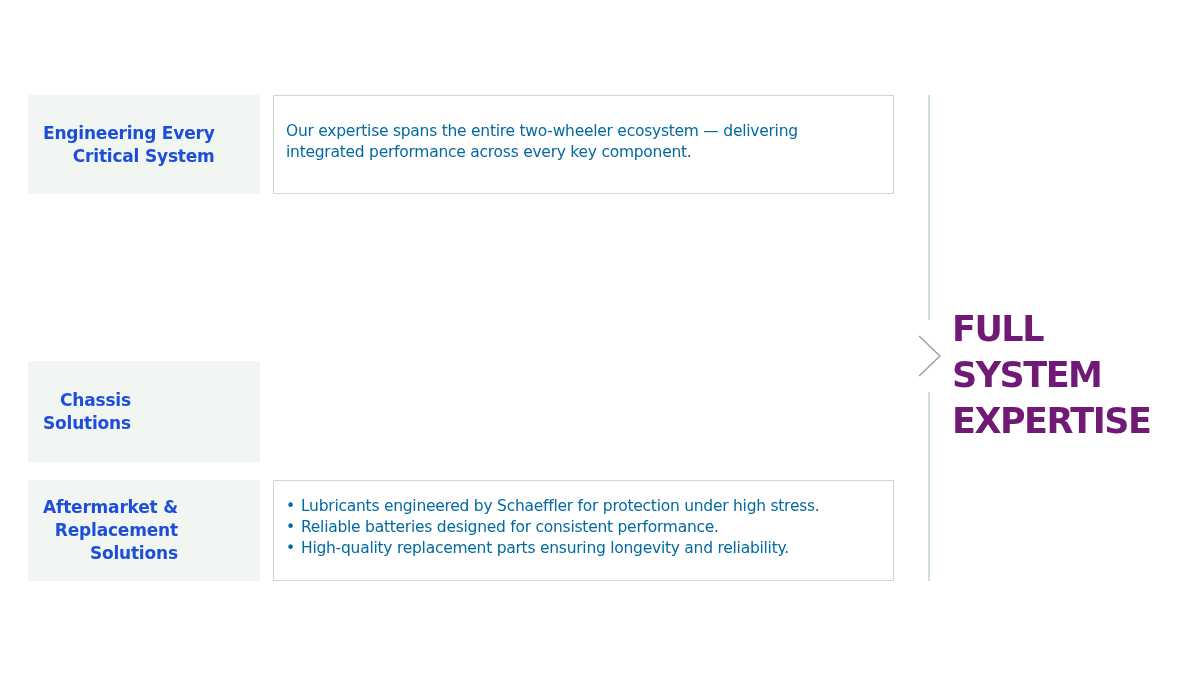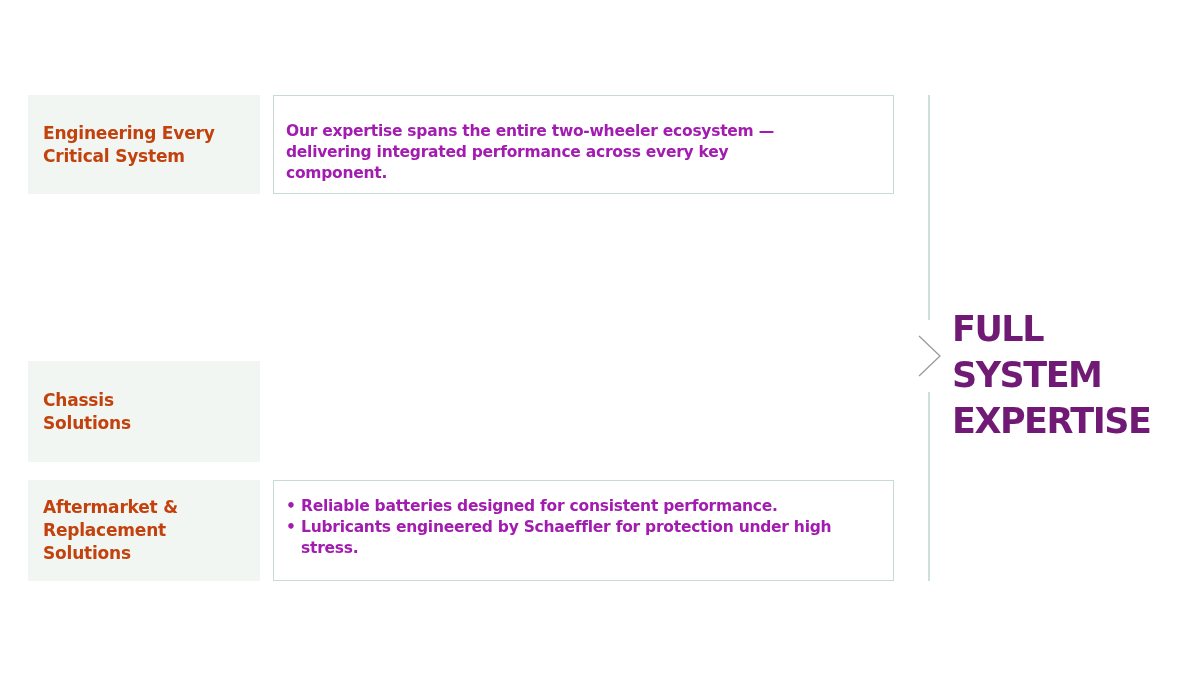--- a/index.html
+++ b/index.html
@@ -2,26 +2,26 @@
 <html><head>
   <meta charset="utf-8">
   <style>
     html, body { margin: 0; padding: 0; background: #ffffff; }
     body { width: 1200px; height: 675px; position: relative; overflow: hidden;
            font-family: "DejaVu Sans", sans-serif; }
     .row { position: absolute; left: 28px; width: 866px; height: 101px; }
     .label-box { position: absolute; left: 0; top: 0; width: 232px; height: 100%;
                  background: #f2f6f3; box-sizing: border-box; padding-left: 15px;
                  display: flex; align-items: center; }
-    .label-text { color: #c2410c; font-weight: bold; font-size: 17px; line-height: 23px;
-                  white-space: pre-line; letter-spacing: -0.2px; }
+    .label-text { color: #1d4ed8; font-weight: bold; font-size: 17px; line-height: 23px;
+                  white-space: pre-line; letter-spacing: -0.2px; text-align: right; }
     .desc-box { position: absolute; left: 245px; top: 0; width: 621px; height: 100%;
                 border: 1.5px solid #c9d9d6; box-sizing: border-box; background: #fff;
                 padding-left: 12px; display: flex; align-items: center; }
-    .desc-text { color: #a21caf; font-weight: bold; font-size: 15.5px; line-height: 21px;
+    .desc-text { color: #0369a1; font-weight: normal; font-size: 15.5px; line-height: 21px;
                  letter-spacing: -0.25px; }
     .desc-text.top { align-self: flex-start; padding-top: 25px; }
     ul.bullets { list-style: none; margin: 0; padding: 0; }
     ul.bullets li { position: relative; padding-left: 15px; }
     ul.bullets li::before { content: "•"; position: absolute; left: 0; top: 0; }
     .vline { position: absolute; left: 928px; width: 2px; background: #cfe0dc; }
     .chevron { position: absolute; left: 916px; top: 334px; width: 28px; height: 44px; }
     .headline { position: absolute; left: 952px; top: 306px; color: #701a75;
                 font-family: "DejaVu Sans", sans-serif; font-weight: bold;
                 font-size: 35px; line-height: 46px; letter-spacing: -1.5px; white-space: pre-line; }
@@ -51,22 +51,23 @@
 
 <div class="row" style="top:480px;">
   <div class="label-box">
     <span class="label-text">Aftermarket &amp;
 Replacement
 Solutions</span>
   </div>
   <div class="desc-box">
     <div class="desc-text top" style="padding-top:15px;">
       <ul class="bullets">
+        <li>Lubricants engineered by Schaeffler for protection under high stress.</li>
         <li>Reliable batteries designed for consistent performance.</li>
-        <li>Lubricants engineered by Schaeffler for protection under high stress.</li>
+        <li>High-quality replacement parts ensuring longevity and reliability.</li>
       </ul>
     </div>
   </div>
 </div>
 
 <div class="vline" style="top:95px; height:225px;"></div>
 <div class="vline" style="top:392px; height:189px;"></div>
 
 <svg class="chevron" viewBox="0 0 28 44">
   <polyline points="3,2 24,22 3,42" fill="none" stroke="#9a9a9a" stroke-width="1.3"></polyline>

